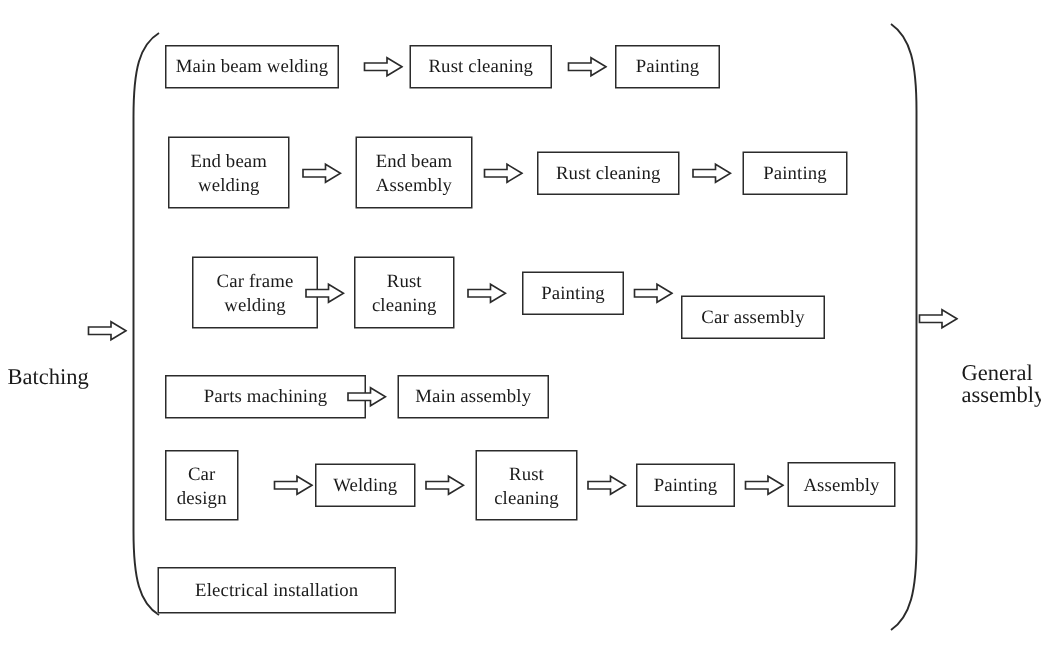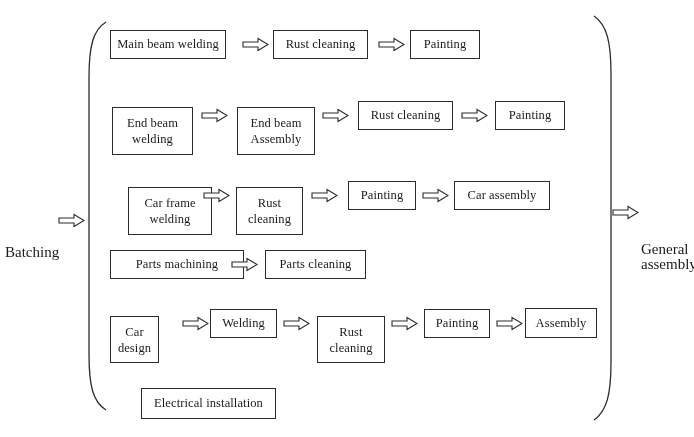--- a/index.html
+++ b/index.html
@@ -26,21 +26,20 @@
     align-items: center;
     justify-content: center;
     text-align: center;
     font-size: 12.5px;
     line-height: 15px;
     letter-spacing: 0.1px;
     white-space: pre-line;
   }
   .node.two-line {
     line-height: 16px;
-    margin-top: 16px;
   }
   .arrow {
     position: absolute;
     width: 27px;
     height: 15px;
   }
   .arrow svg { display: block; width: 27px; height: 15px; }
   .plain-label {
     position: absolute;
     color: #1a1a1a;
@@ -122,38 +121,38 @@
       <div class="arrow" style="left: 461px; top: 108px;">
         <svg viewBox="0 0 27 15" xmlns="http://www.w3.org/2000/svg">
           <path d="M1 5 H16 V1.5 L26 7.5 L16 13.5 V10 H1 Z" fill="#ffffff" stroke="#2b2b2b" stroke-width="1.1" stroke-linejoin="miter"></path>
         </svg>
       </div>
       <div class="node two-line" style="left: 128px; top: 171px; width: 84px; height: 48px;">Car frame
 welding</div>
       <div class="node two-line" style="left: 236px; top: 171px; width: 67px; height: 48px;">Rust
 cleaning</div>
       <div class="node" style="left: 348px; top: 181px; width: 68px; height: 29px;">Painting</div>
-      <div class="node" style="left: 454px; top: 181px; width: 96px; height: 29px;">Car assembly</div>
+      <div class="node" style="left: 454px; top: 197px; width: 96px; height: 29px;">Car assembly</div>
       <div class="arrow" style="left: 203px; top: 188px;">
         <svg viewBox="0 0 27 15" xmlns="http://www.w3.org/2000/svg">
           <path d="M1 5 H16 V1.5 L26 7.5 L16 13.5 V10 H1 Z" fill="#ffffff" stroke="#2b2b2b" stroke-width="1.1" stroke-linejoin="miter"></path>
         </svg>
       </div>
       <div class="arrow" style="left: 311px; top: 188px;">
         <svg viewBox="0 0 27 15" xmlns="http://www.w3.org/2000/svg">
           <path d="M1 5 H16 V1.5 L26 7.5 L16 13.5 V10 H1 Z" fill="#ffffff" stroke="#2b2b2b" stroke-width="1.1" stroke-linejoin="miter"></path>
         </svg>
       </div>
       <div class="arrow" style="left: 422px; top: 188px;">
         <svg viewBox="0 0 27 15" xmlns="http://www.w3.org/2000/svg">
           <path d="M1 5 H16 V1.5 L26 7.5 L16 13.5 V10 H1 Z" fill="#ffffff" stroke="#2b2b2b" stroke-width="1.1" stroke-linejoin="miter"></path>
         </svg>
       </div>
       <div class="node" style="left: 110px; top: 250px; width: 134px; height: 29px;">Parts machining</div>
-      <div class="node" style="left: 265px; top: 250px; width: 101px; height: 29px;">Parts cleaning</div>
+      <div class="node" style="left: 265px; top: 250px; width: 101px; height: 29px;">Main assembly</div>
       <div class="arrow" style="left: 231px; top: 257px;">
         <svg viewBox="0 0 27 15" xmlns="http://www.w3.org/2000/svg">
           <path d="M1 5 H16 V1.5 L26 7.5 L16 13.5 V10 H1 Z" fill="#ffffff" stroke="#2b2b2b" stroke-width="1.1" stroke-linejoin="miter"></path>
         </svg>
       </div>
       <div class="node two-line" style="left: 110px; top: 300px; width: 49px; height: 47px;">Car
 design</div>
       <div class="node" style="left: 210px; top: 309px; width: 67px; height: 29px;">Welding</div>
       <div class="node two-line" style="left: 317px; top: 300px; width: 68px; height: 47px;">Rust
 cleaning</div>
@@ -172,16 +171,16 @@
       <div class="arrow" style="left: 391px; top: 316px;">
         <svg viewBox="0 0 27 15" xmlns="http://www.w3.org/2000/svg">
           <path d="M1 5 H16 V1.5 L26 7.5 L16 13.5 V10 H1 Z" fill="#ffffff" stroke="#2b2b2b" stroke-width="1.1" stroke-linejoin="miter"></path>
         </svg>
       </div>
       <div class="arrow" style="left: 496px; top: 316px;">
         <svg viewBox="0 0 27 15" xmlns="http://www.w3.org/2000/svg">
           <path d="M1 5 H16 V1.5 L26 7.5 L16 13.5 V10 H1 Z" fill="#ffffff" stroke="#2b2b2b" stroke-width="1.1" stroke-linejoin="miter"></path>
         </svg>
       </div>
-      <div class="node" style="left: 105px; top: 388px; width: 135px; height: 31px; margin-left: 36px;">Electrical installation</div>
+      <div class="node" style="left: 105px; top: 378px; width: 159px; height: 31px;">Electrical installation</div>
     </div>
 
 </div>
 
 </body></html>

